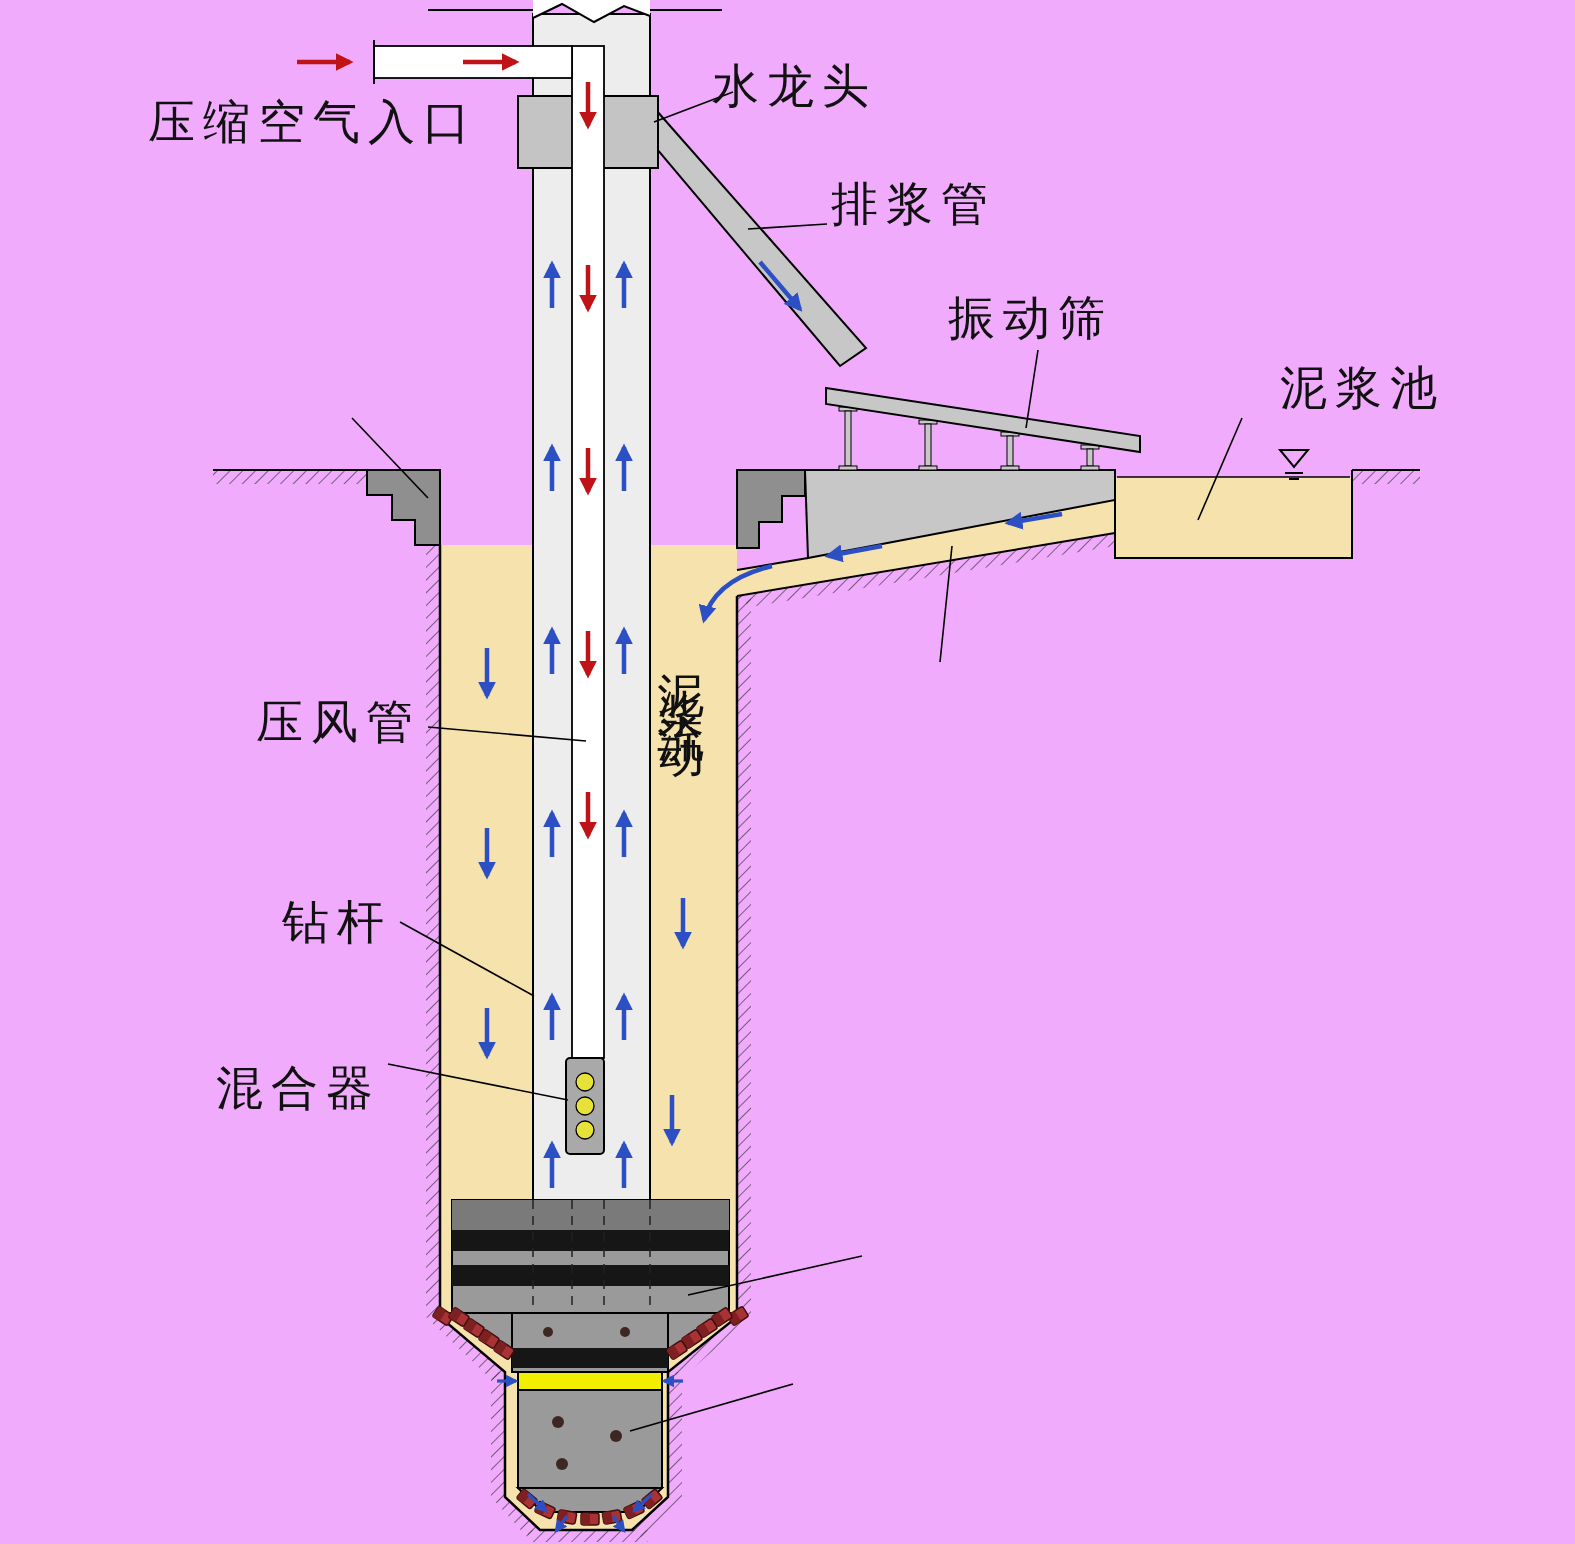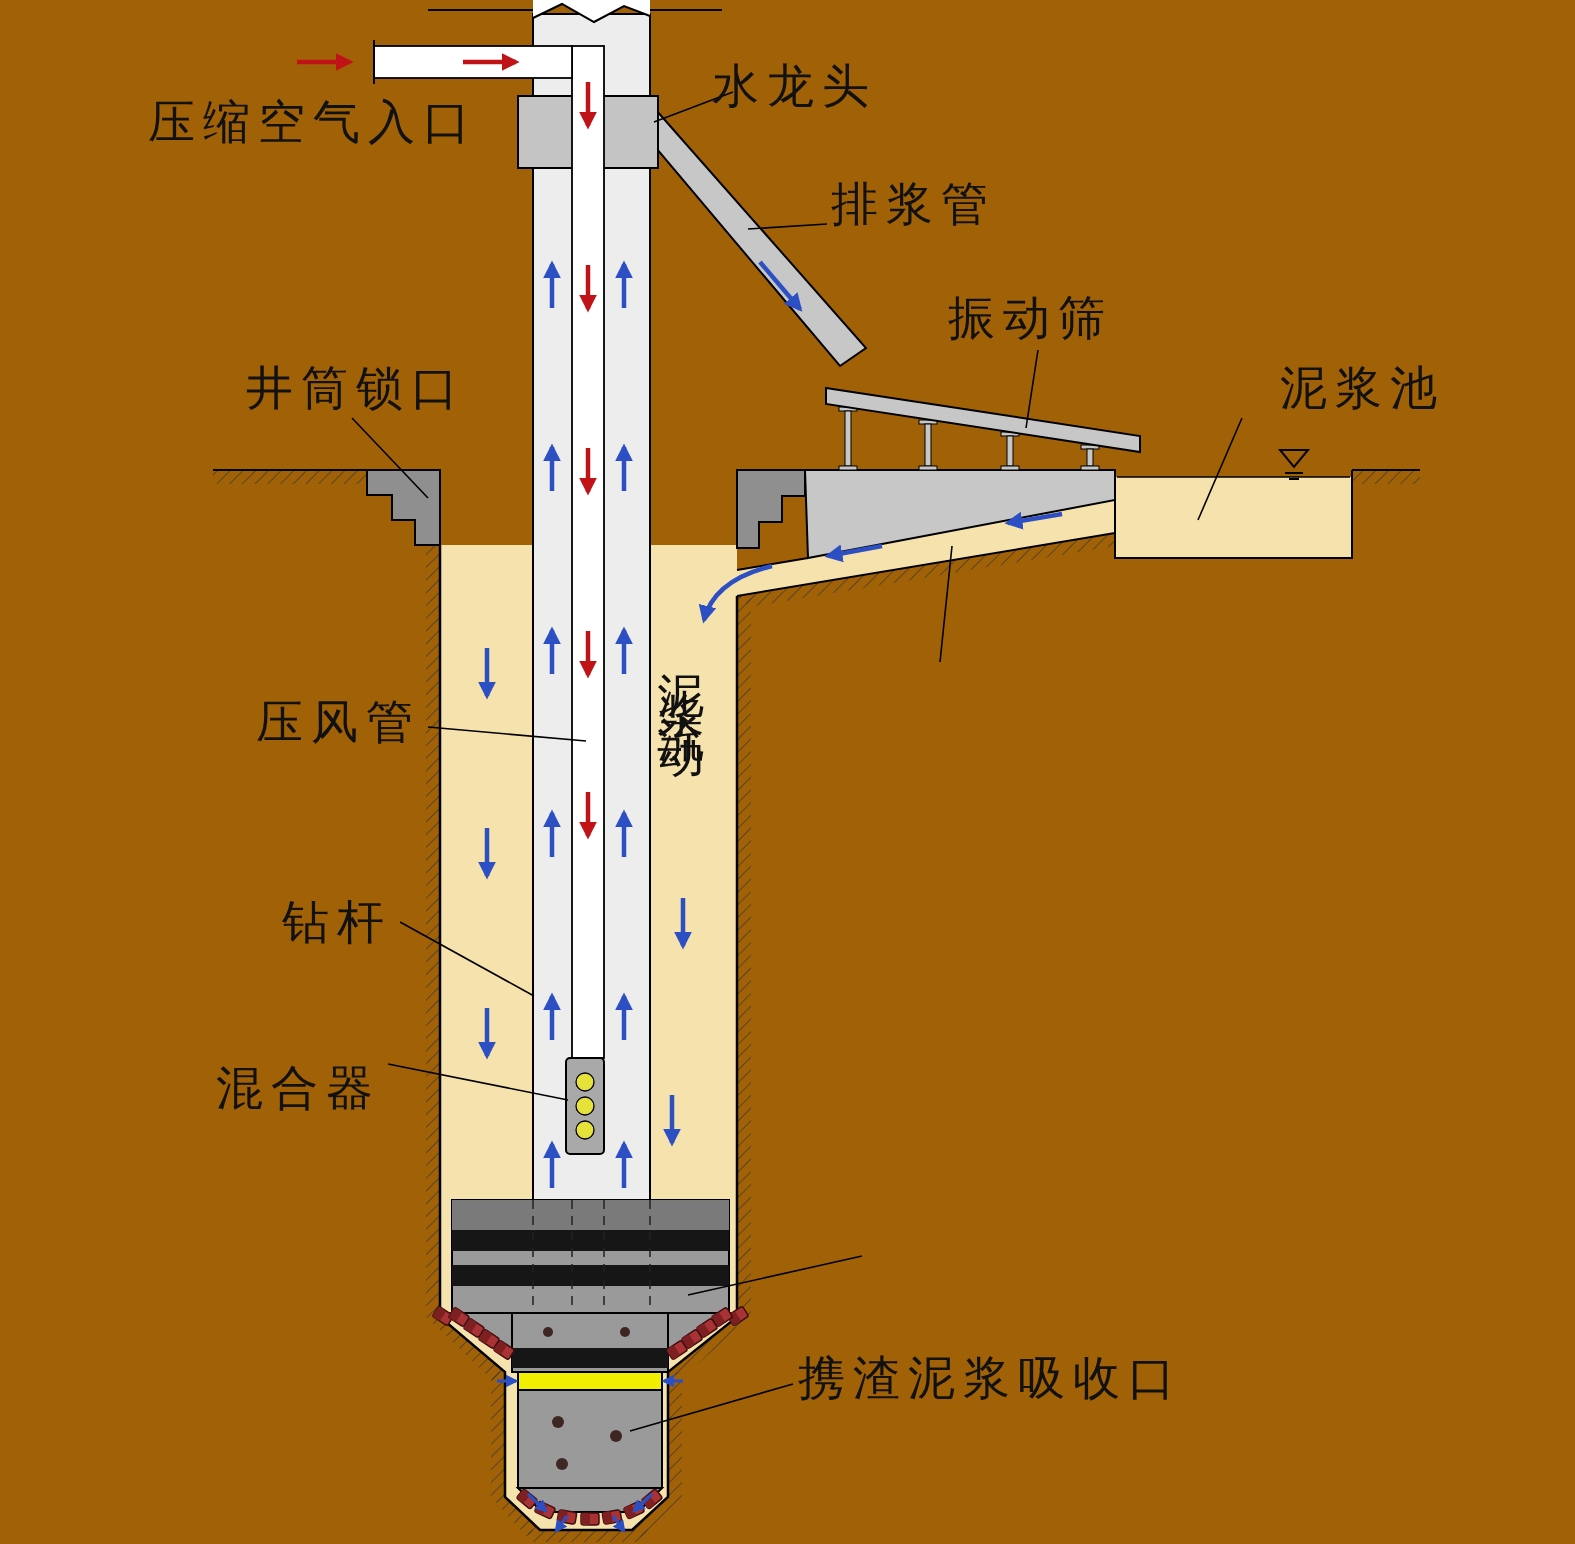--- a/index.html
+++ b/index.html
@@ -1,16 +1,16 @@
 <!DOCTYPE html>
 <html><head>
 <meta charset="utf-8">
 <style>
   html,body{margin:0;padding:0;background:#ffffff;}
-  #stage{position:relative;width:1575px;height:1544px;background:#a16207;overflow:hidden;
+  #stage{position:relative;width:1575px;height:1544px;background:#f0abfc;overflow:hidden;
          font-family:"Liberation Serif", serif;}
   #diagram-svg{position:absolute;left:0;top:0;}
   .lbl{position:absolute;font-size:47px;color:#111;letter-spacing:8px;white-space:nowrap;
        line-height:1.05;font-family:"Liberation Serif", serif;}
   .lbl-v{writing-mode:vertical-rl;text-orientation:upright;letter-spacing:20px;}
 </style>
 </head>
 <body>
 
 <div id="stage">
@@ -223,20 +223,18 @@
     <line x1="862" y1="1256" x2="688" y2="1295"></line>
     <line x1="793" y1="1384" x2="630" y2="1431"></line>
   </g>
 </svg>
 
 <div class="lbl" style="left:148px;top:98px">压缩空气入口</div>
 <div class="lbl" style="left:712px;top:62px">水龙头</div>
 <div class="lbl" style="left:831px;top:180px">排浆管</div>
 <div class="lbl" style="left:948px;top:294px">振动筛</div>
 <div class="lbl" style="left:1280px;top:364px">泥浆池</div>
-<div class="lbl" style="left:246px;top:364px">井筒锁口</div>
 <div class="lbl" style="left:256px;top:698px">压风管</div>
 <div class="lbl lbl-v" style="left:656px;top:636px">泥浆流动</div>
 <div class="lbl" style="left:282px;top:898px">钻杆</div>
 <div class="lbl" style="left:216px;top:1064px">混合器</div>
-<div class="lbl" style="left:798px;top:1354px">携渣泥浆吸收口</div>
 
 </div>
 
 </body></html>

